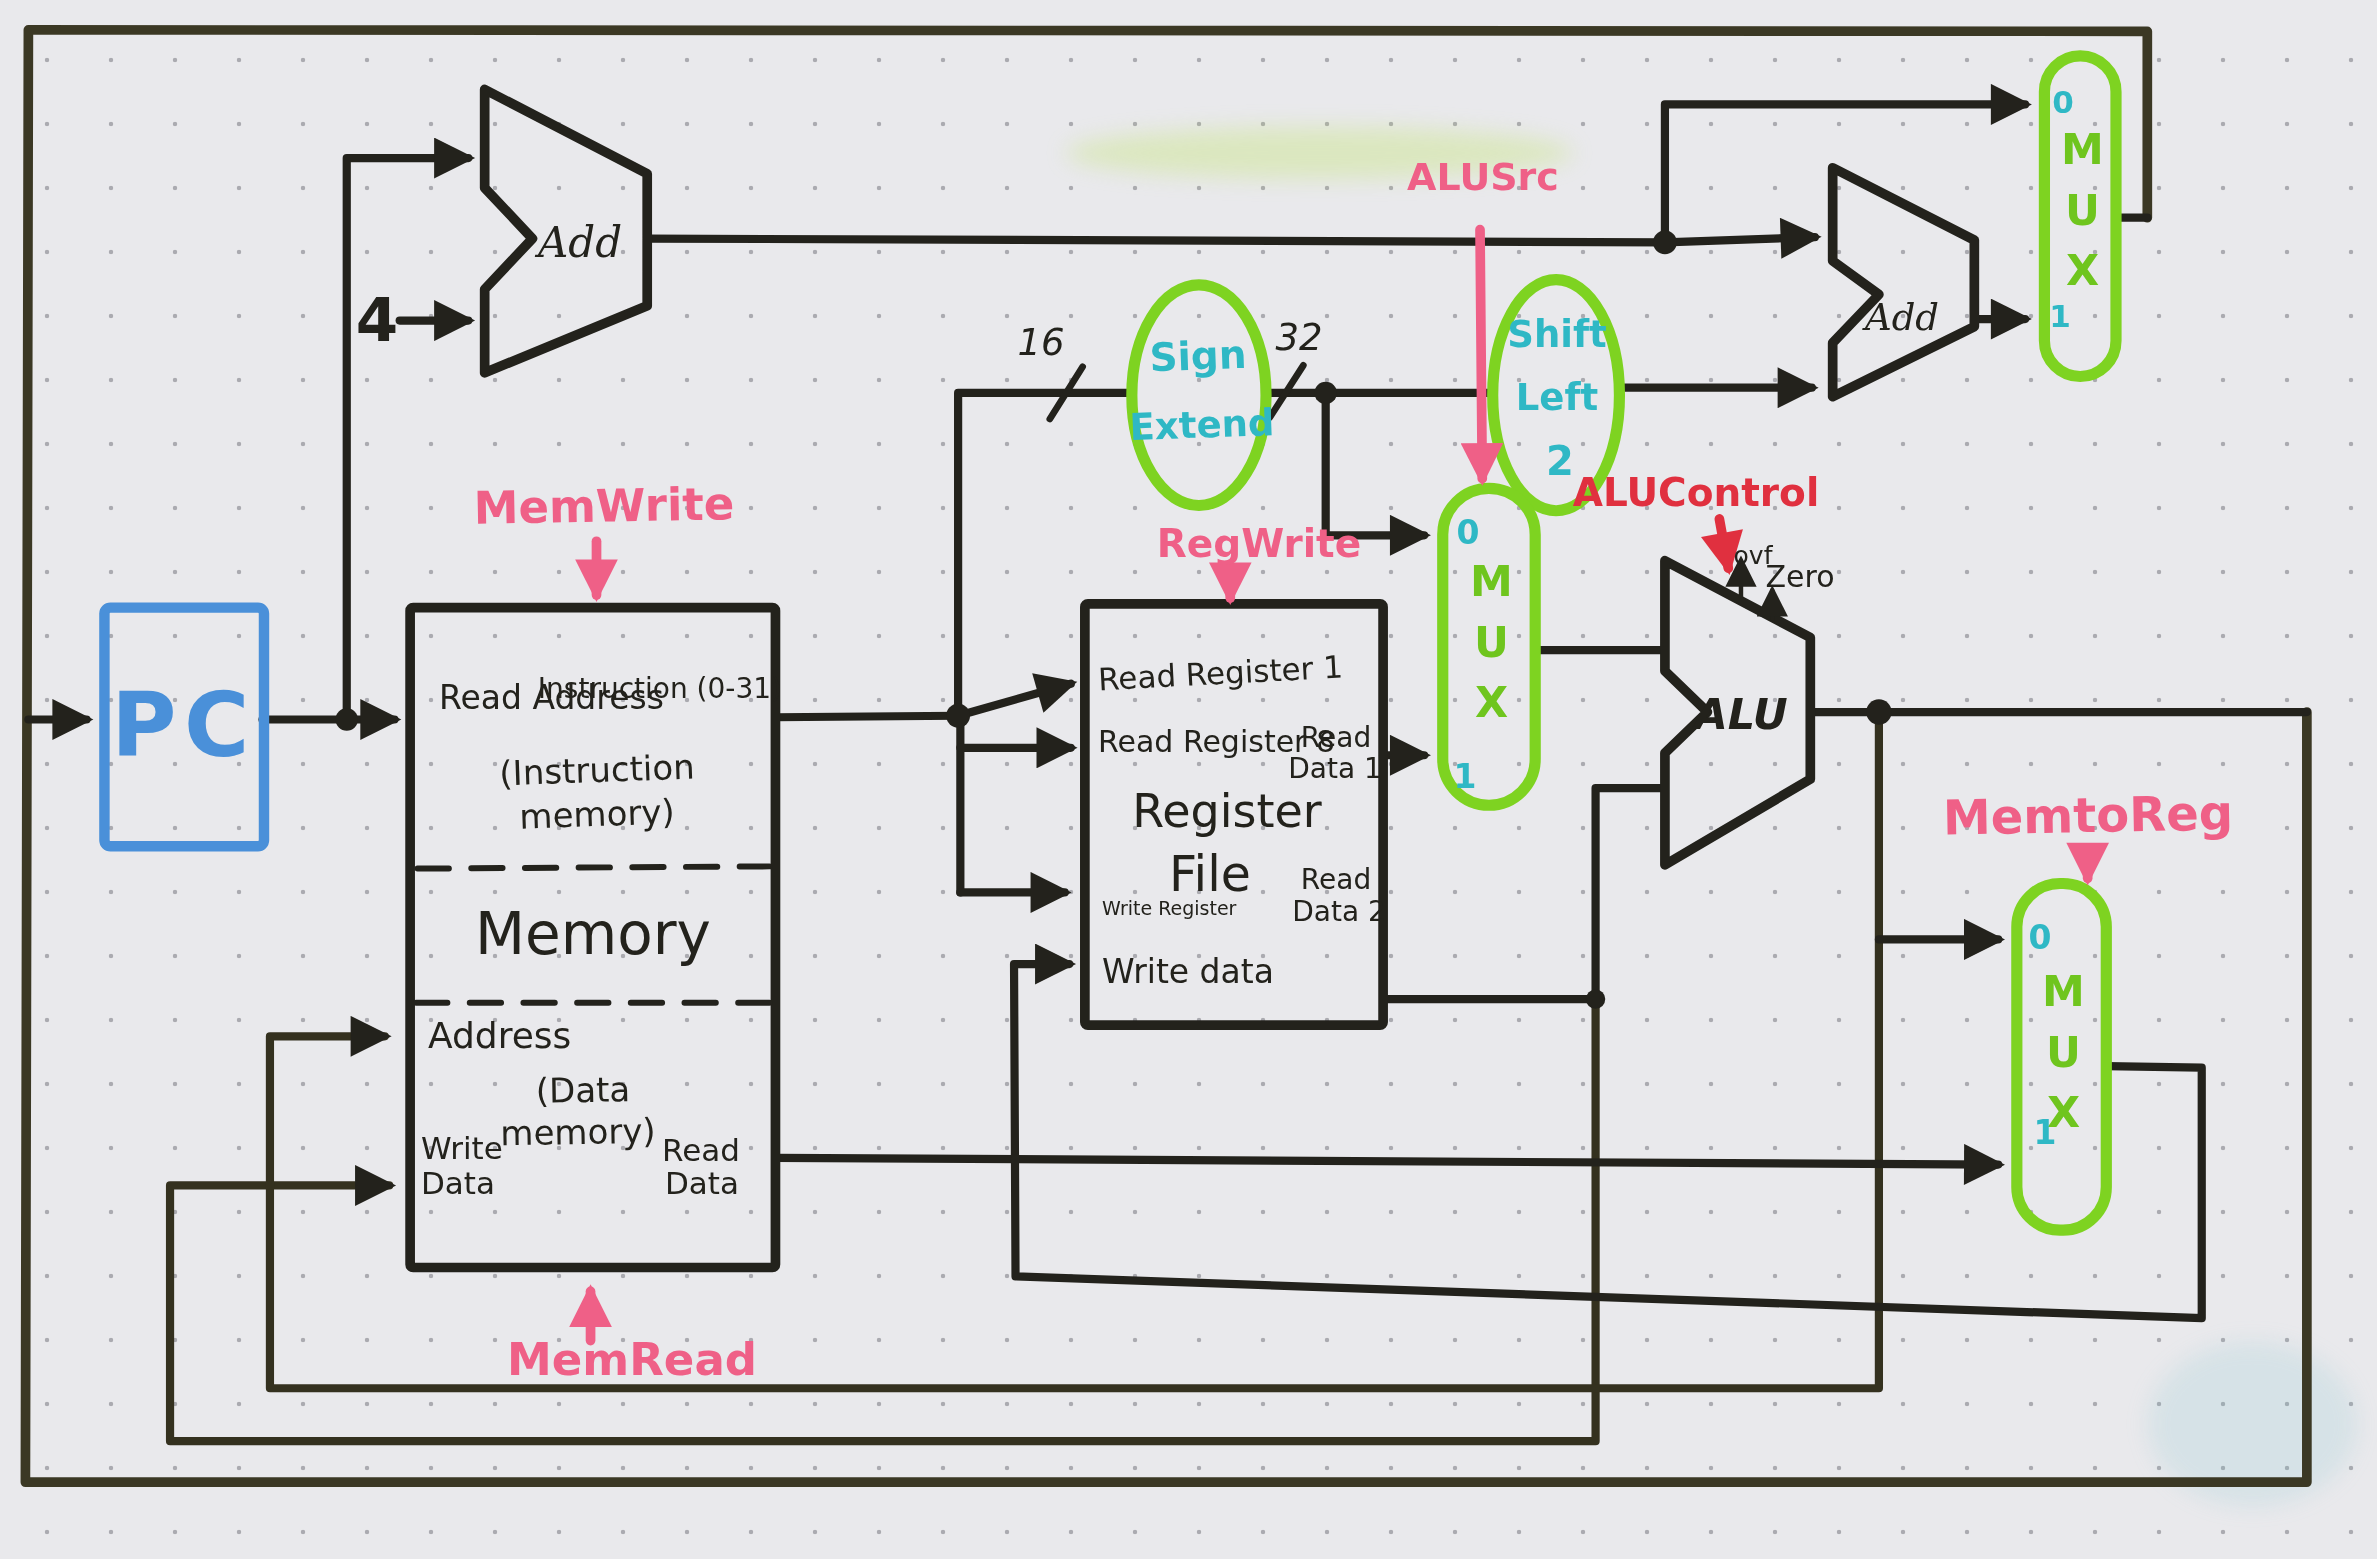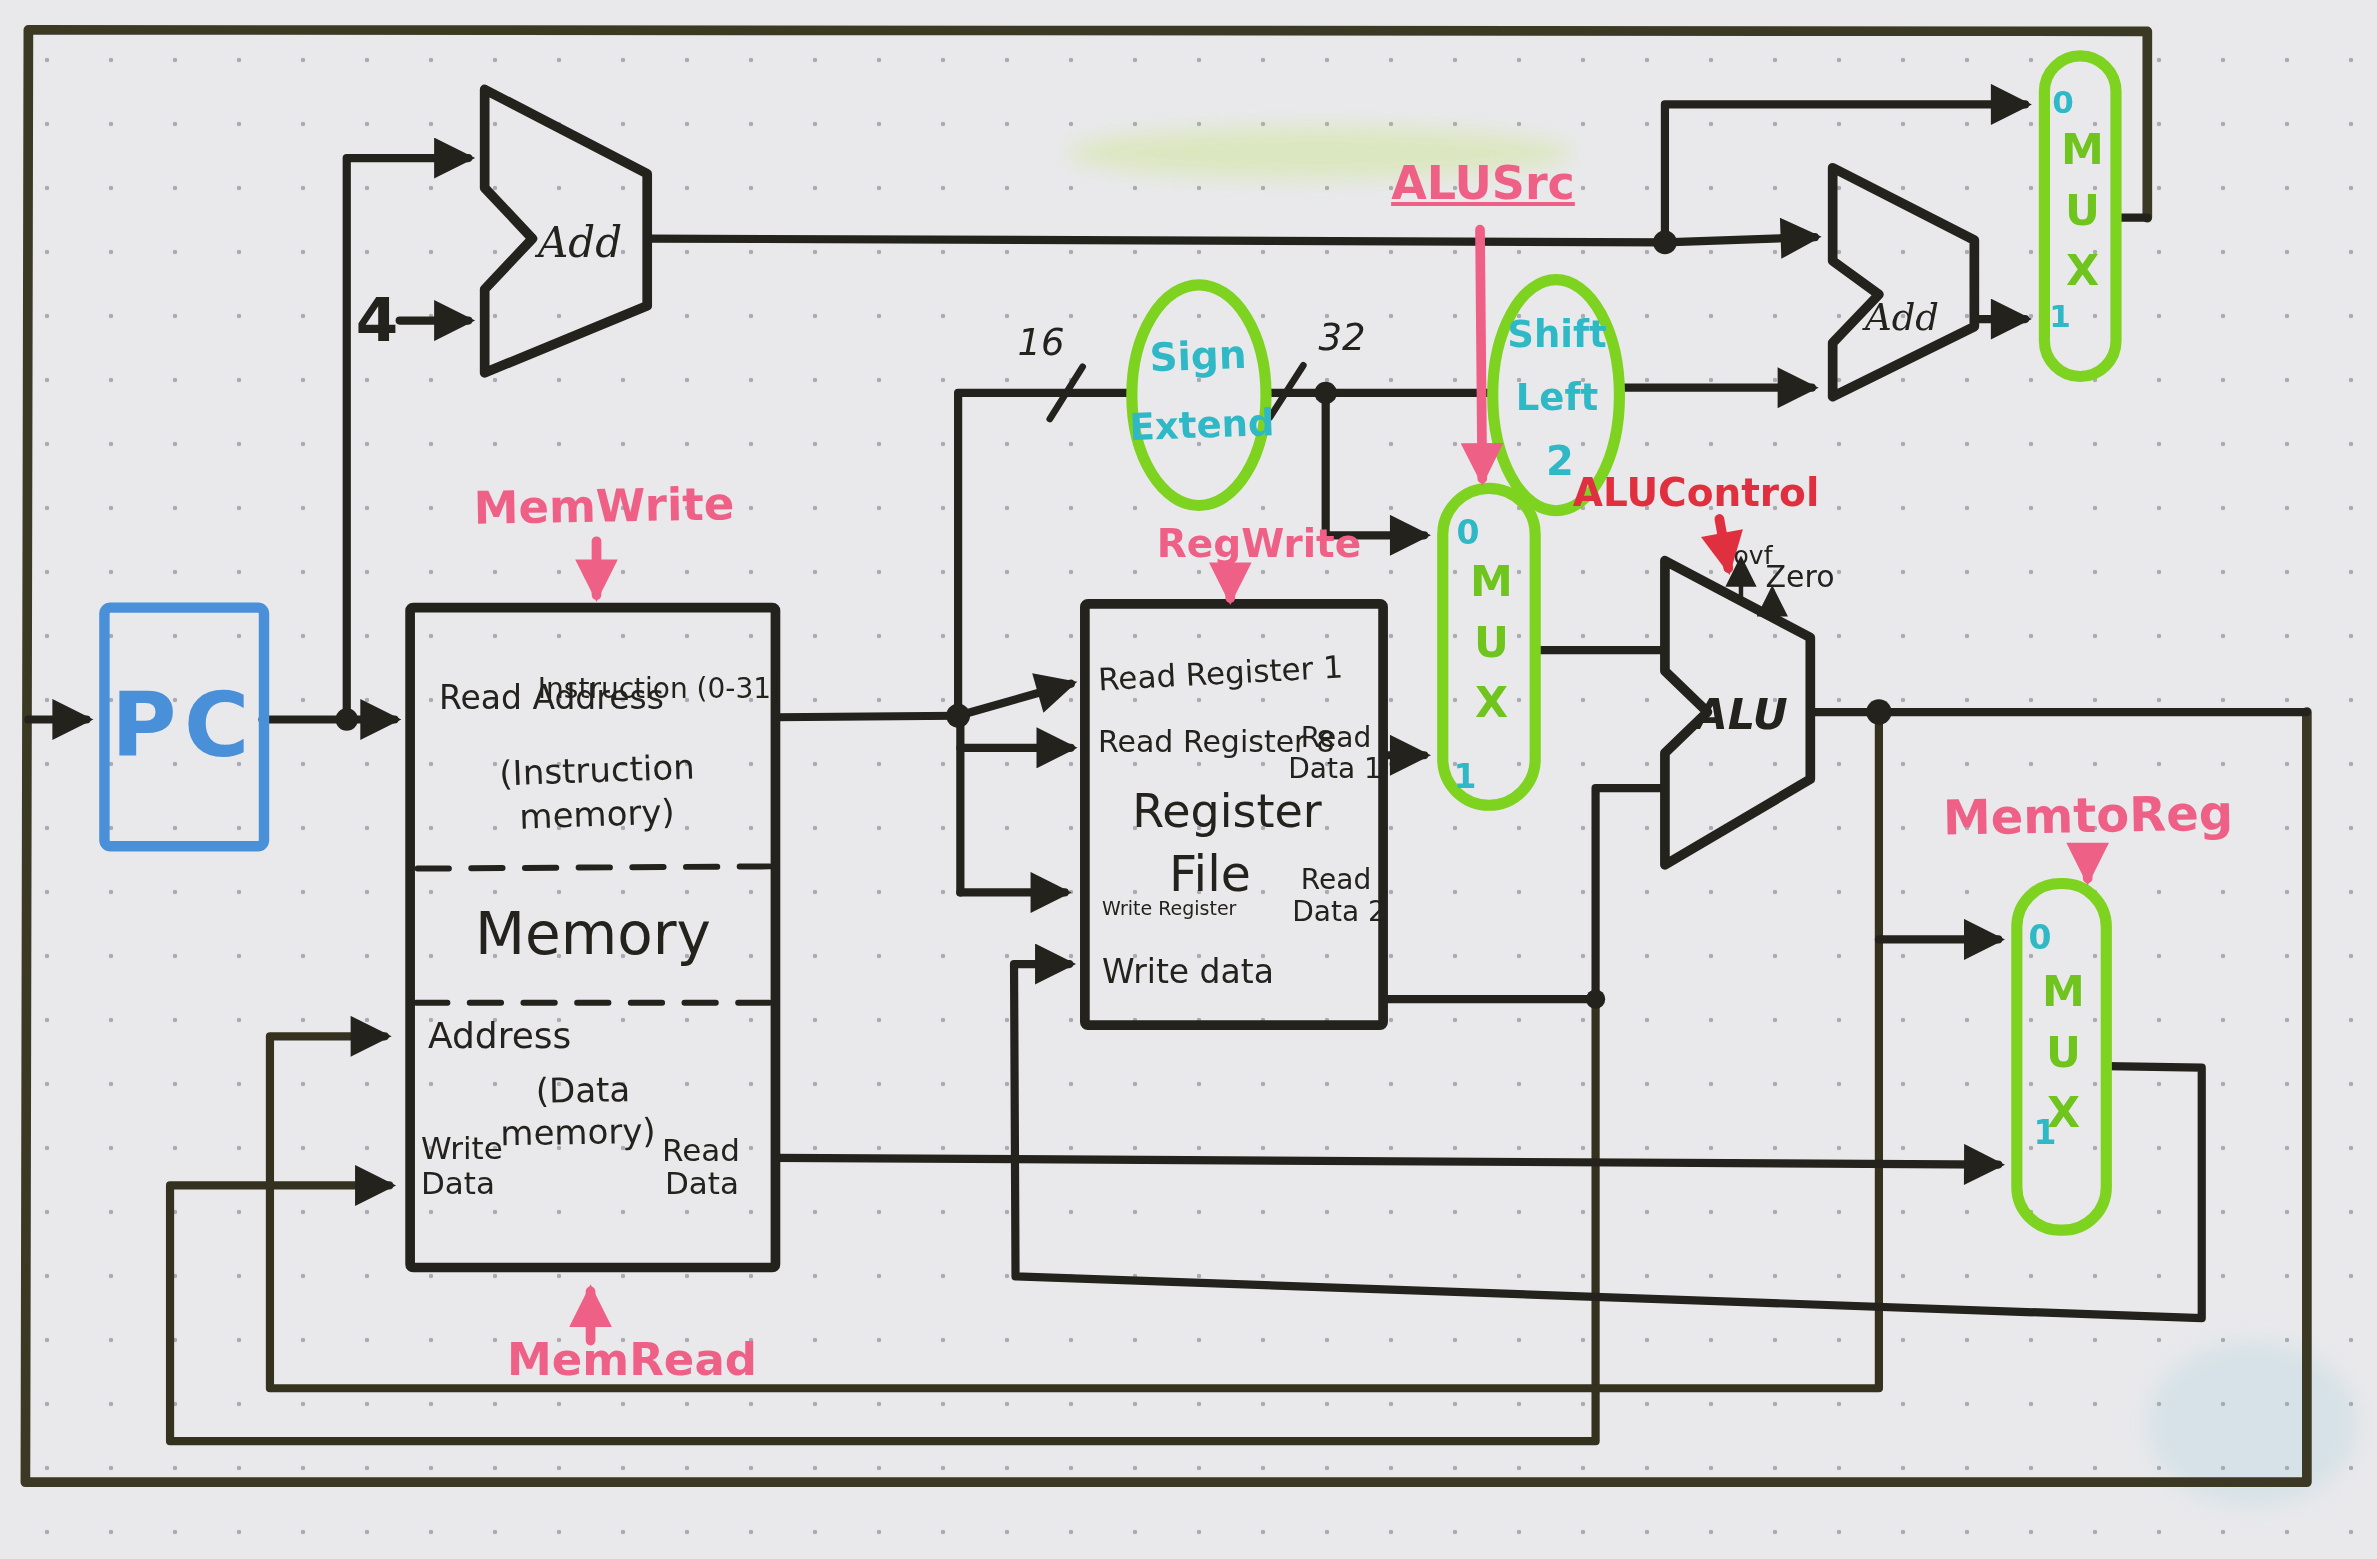--- a/index.html
+++ b/index.html
@@ -174,21 +174,21 @@
   <div class="lbl la hw" style="left:1102px;top:908px;font-size:19px;text-align:right;">Write Register</div>
   <div class="lbl la hw" style="left:1102px;top:971px;font-size:33px;">Write data</div>
 
   <div class="lbl teal rot-2" style="left:1198px;top:356px;font-size:39px;">Sign</div>
   <div class="lbl teal rot-2" style="left:1202px;top:425px;font-size:37px;">Extend</div>
   <div class="lbl teal" style="left:1557px;top:334px;font-size:37px;">Shift</div>
   <div class="lbl teal" style="left:1557px;top:397px;font-size:37px;">Left</div>
   <div class="lbl teal" style="left:1560px;top:461px;font-size:40px;">2</div>
 
   <div class="lbl hw" style="left:1041px;top:342px;font-size:37px;font-style:italic;">16</div>
-  <div class="lbl hw" style="left:1299px;top:337px;font-size:37px;font-style:italic;margin-left:43px;">32</div>
+  <div class="lbl hw" style="left:1299px;top:337px;font-size:37px;font-style:italic;">32</div>
   <div class="lbl hw" style="left:377px;top:319px;font-size:61px;font-weight:bold;">4</div>
 
   <div class="lbl script" style="left:580px;top:242px;font-size:42px;">Add</div>
   <div class="lbl script" style="left:1902px;top:317px;font-size:37px;">Add</div>
   <div class="lbl hw" style="left:1741px;top:714px;font-size:43px;font-weight:bold;font-style:italic;">ALU</div>
   <div class="lbl hw" style="left:1753px;top:543px;font-size:25px;margin-top:12px;">ovf</div>
   <div class="lbl hw" style="left:1800px;top:576px;font-size:30px;">Zero</div>
 
   <div class="lbl muxv green" style="left:1491px;top:647px;">MUX</div>
   <div class="lbl teal" style="left:1468px;top:532px;font-size:33px;">0</div>
@@ -197,19 +197,19 @@
   <div class="lbl muxv green" style="left:2082px;top:215px;">MUX</div>
   <div class="lbl teal" style="left:2063px;top:102px;font-size:31px;">0</div>
   <div class="lbl teal" style="left:2060px;top:316px;font-size:31px;">1</div>
 
   <div class="lbl muxv green" style="left:2063px;top:1057px;">MUX</div>
   <div class="lbl teal" style="left:2040px;top:937px;font-size:33px;">0</div>
   <div class="lbl teal" style="left:2045px;top:1132px;font-size:33px;">1</div>
 
   <div class="lbl pink rot-1" style="left:604px;top:506px;font-size:45px;">MemWrite</div>
   <div class="lbl pink" style="left:1259px;top:543px;font-size:39px;">RegWrite</div>
-  <div class="lbl pink" style="left:1483px;top:183px;font-size:46px;text-decoration:underline;">ALUSrc</div>
+  <div class="lbl pink" style="left:1483px;top:177px;font-size:38px;">ALUSrc</div>
   <div class="lbl red" style="left:1696px;top:492px;font-size:39px;">ALUControl</div>
   <div class="lbl pink rot-1" style="left:2088px;top:815px;font-size:48px;">MemtoReg</div>
   <div class="lbl pink" style="left:632px;top:1359px;font-size:45px;">MemRead</div>
 
 </div>
 
 
 </body></html>

